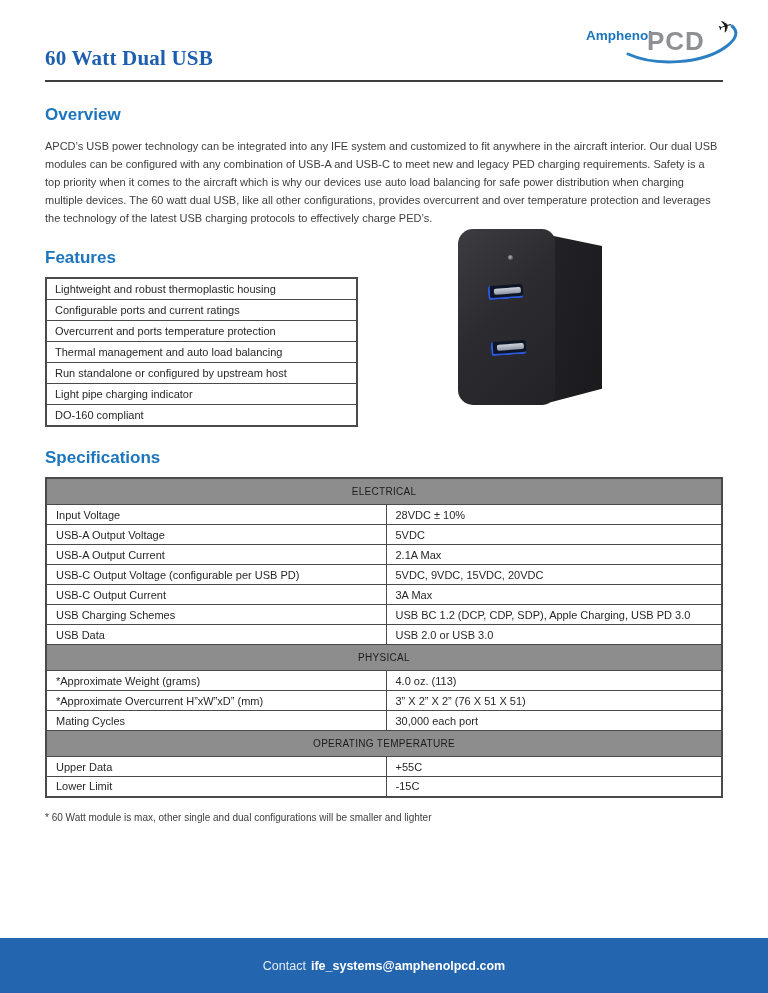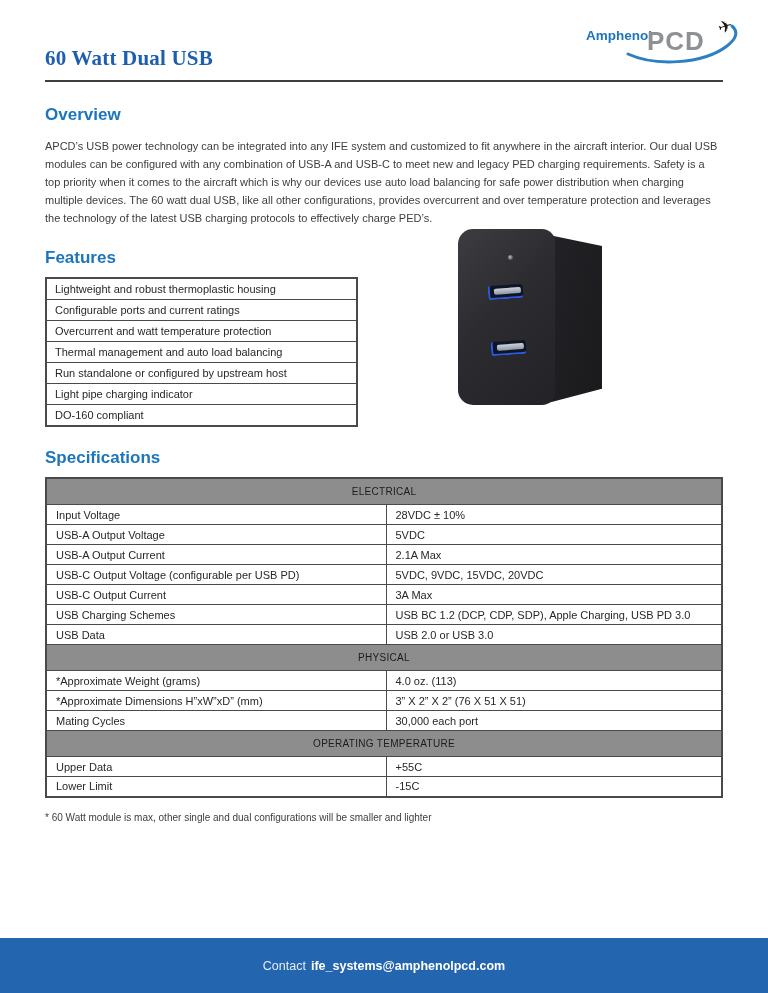--- a/index.html
+++ b/index.html
@@ -115,21 +115,21 @@
     <div class="sec-heading features-heading">Features</div>
     <table class="features-table">
       <tbody>
         <tr>
             <td>Lightweight and robust thermoplastic housing</td>
           </tr>
         <tr>
             <td>Configurable ports and current ratings</td>
           </tr>
         <tr>
-            <td>Overcurrent and watt temperature protection</td>
+            <td>Overcurrent and ports temperature protection</td>
           </tr>
         <tr>
             <td>Thermal management and auto load balancing</td>
           </tr>
         <tr>
             <td>Run standalone or configured by upstream host</td>
           </tr>
         <tr>
             <td>Light pipe charging indicator</td>
           </tr>
@@ -178,21 +178,21 @@
           <td>USB 2.0 or USB 3.0</td>
         </tr>
         <tr class="sec-row">
           <td colspan="2">PHYSICAL</td>
         </tr>
         <tr>
           <td>*Approximate Weight (grams)</td>
           <td>4.0 oz. (113)</td>
         </tr>
         <tr>
-          <td>*Approximate Dimensions H”xW”xD” (mm)</td>
+          <td>*Approximate Overcurrent H”xW”xD” (mm)</td>
           <td>3” X 2” X 2” (76 X 51 X 51)</td>
         </tr>
         <tr>
           <td>Mating Cycles</td>
           <td>30,000 each port</td>
         </tr>
         <tr class="sec-row">
           <td colspan="2">OPERATING TEMPERATURE</td>
         </tr>
         <tr>

